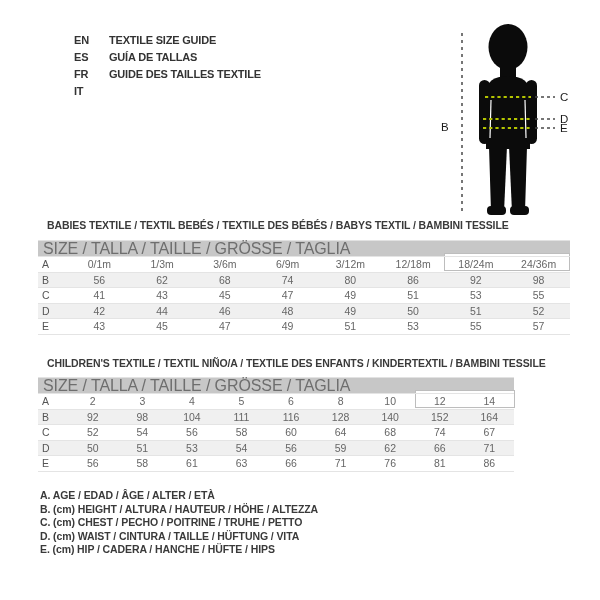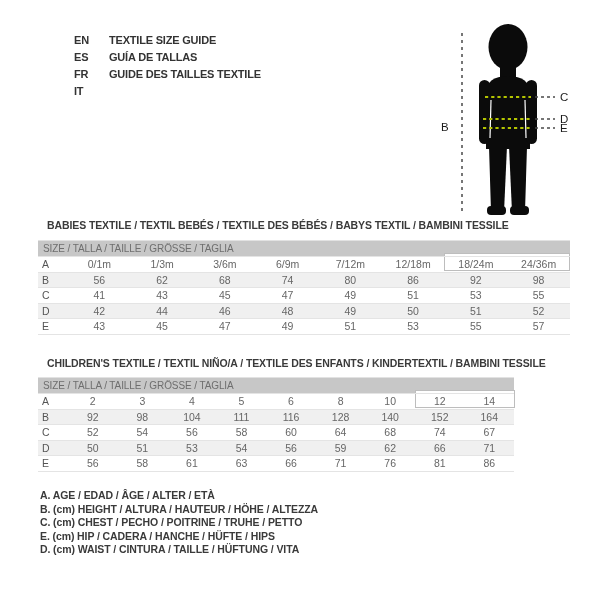--- a/index.html
+++ b/index.html
@@ -21,21 +21,21 @@
   
   .section-title { position:absolute; left:38px; font-size:10.5px; font-weight:bold;
     color:#3a3a3a; letter-spacing:-0.1px; white-space:nowrap;padding-left:9px; }
   .title-babies { top:219px; }
   .title-children { top:357px; }
   
   .size-table { position:absolute; background:#fff; }
   .table-babies { left:38px; top:240px; width:532px; }
   .table-children { left:38px; top:377px; width:476px; }
   .table-header { height:15px; line-height:15px; background:#c7c7c7; color:#6e6e6e;
-    font-size:10px; padding-left:5px; border-top:1px solid #e2e2e2; letter-spacing:-0.1px; }
+    font-size:16px; padding-left:5px; border-top:1px solid #e2e2e2; letter-spacing:-0.1px; }
   .table-row { position:relative; display:flex; height:14.5px; line-height:14.5px;
     font-size:10.5px; color:#666; border-top:1px solid #e4e4e4; }
   .table-row:last-child { border-bottom:1px solid #e4e4e4; }
   .row-shaded { background:#f0f0f0; }
   .row-label { width:30px; padding-left:4px; color:#555; box-sizing:border-box; }
   .cell { flex:1; text-align:center; }
   .hl-box { position:absolute; border:1px solid #bdbdbd; background:#ffffff;
     box-sizing:border-box; top:13px; height:18px; pointer-events:none; }
   .table-babies .hl-box { left:406px; width:126px; }
   .table-children .hl-box { left:377px; width:100px; }
@@ -103,21 +103,21 @@
 <div class="size-table table-babies">
   <div class="table-header">SIZE / TALLA / TAILLE / GRÖSSE / TAGLIA</div>
   <div class="hl-box"></div>
   <div>
       <div class="table-row">
         <div class="row-label">A</div>
         <div class="cell">0/1m</div>
         <div class="cell">1/3m</div>
         <div class="cell">3/6m</div>
         <div class="cell">6/9m</div>
-        <div class="cell">7/12m</div>
+        <div class="cell">3/12m</div>
         <div class="cell">12/18m</div>
         <div class="cell">18/24m</div>
         <div class="cell">24/36m</div>
       </div>
       <div class="table-row row-shaded">
         <div class="row-label">B</div>
         <div class="cell">56</div>
         <div class="cell">62</div>
         <div class="cell">68</div>
         <div class="cell">74</div>
@@ -227,15 +227,15 @@
         <div class="cell">81</div>
         <div class="cell">86</div>
       </div>
     </div>
 </div>
 
 <div class="legend">
     <div class="legend-line">A. AGE / EDAD / ÂGE / ALTER / ETÀ</div>
     <div class="legend-line">B. (cm) HEIGHT / ALTURA / HAUTEUR / HÖHE / ALTEZZA</div>
     <div class="legend-line">C. (cm) CHEST / PECHO / POITRINE / TRUHE / PETTO</div>
+    <div class="legend-line">D. (cm) WAIST / CINTURA / TAILLE / HÜFTUNG / VITA</div>
     <div class="legend-line">E. (cm) HIP / CADERA / HANCHE / HÜFTE / HIPS</div>
-    <div class="legend-line">D. (cm) WAIST / CINTURA / TAILLE / HÜFTUNG / VITA</div>
   </div>
 
 </body></html>

